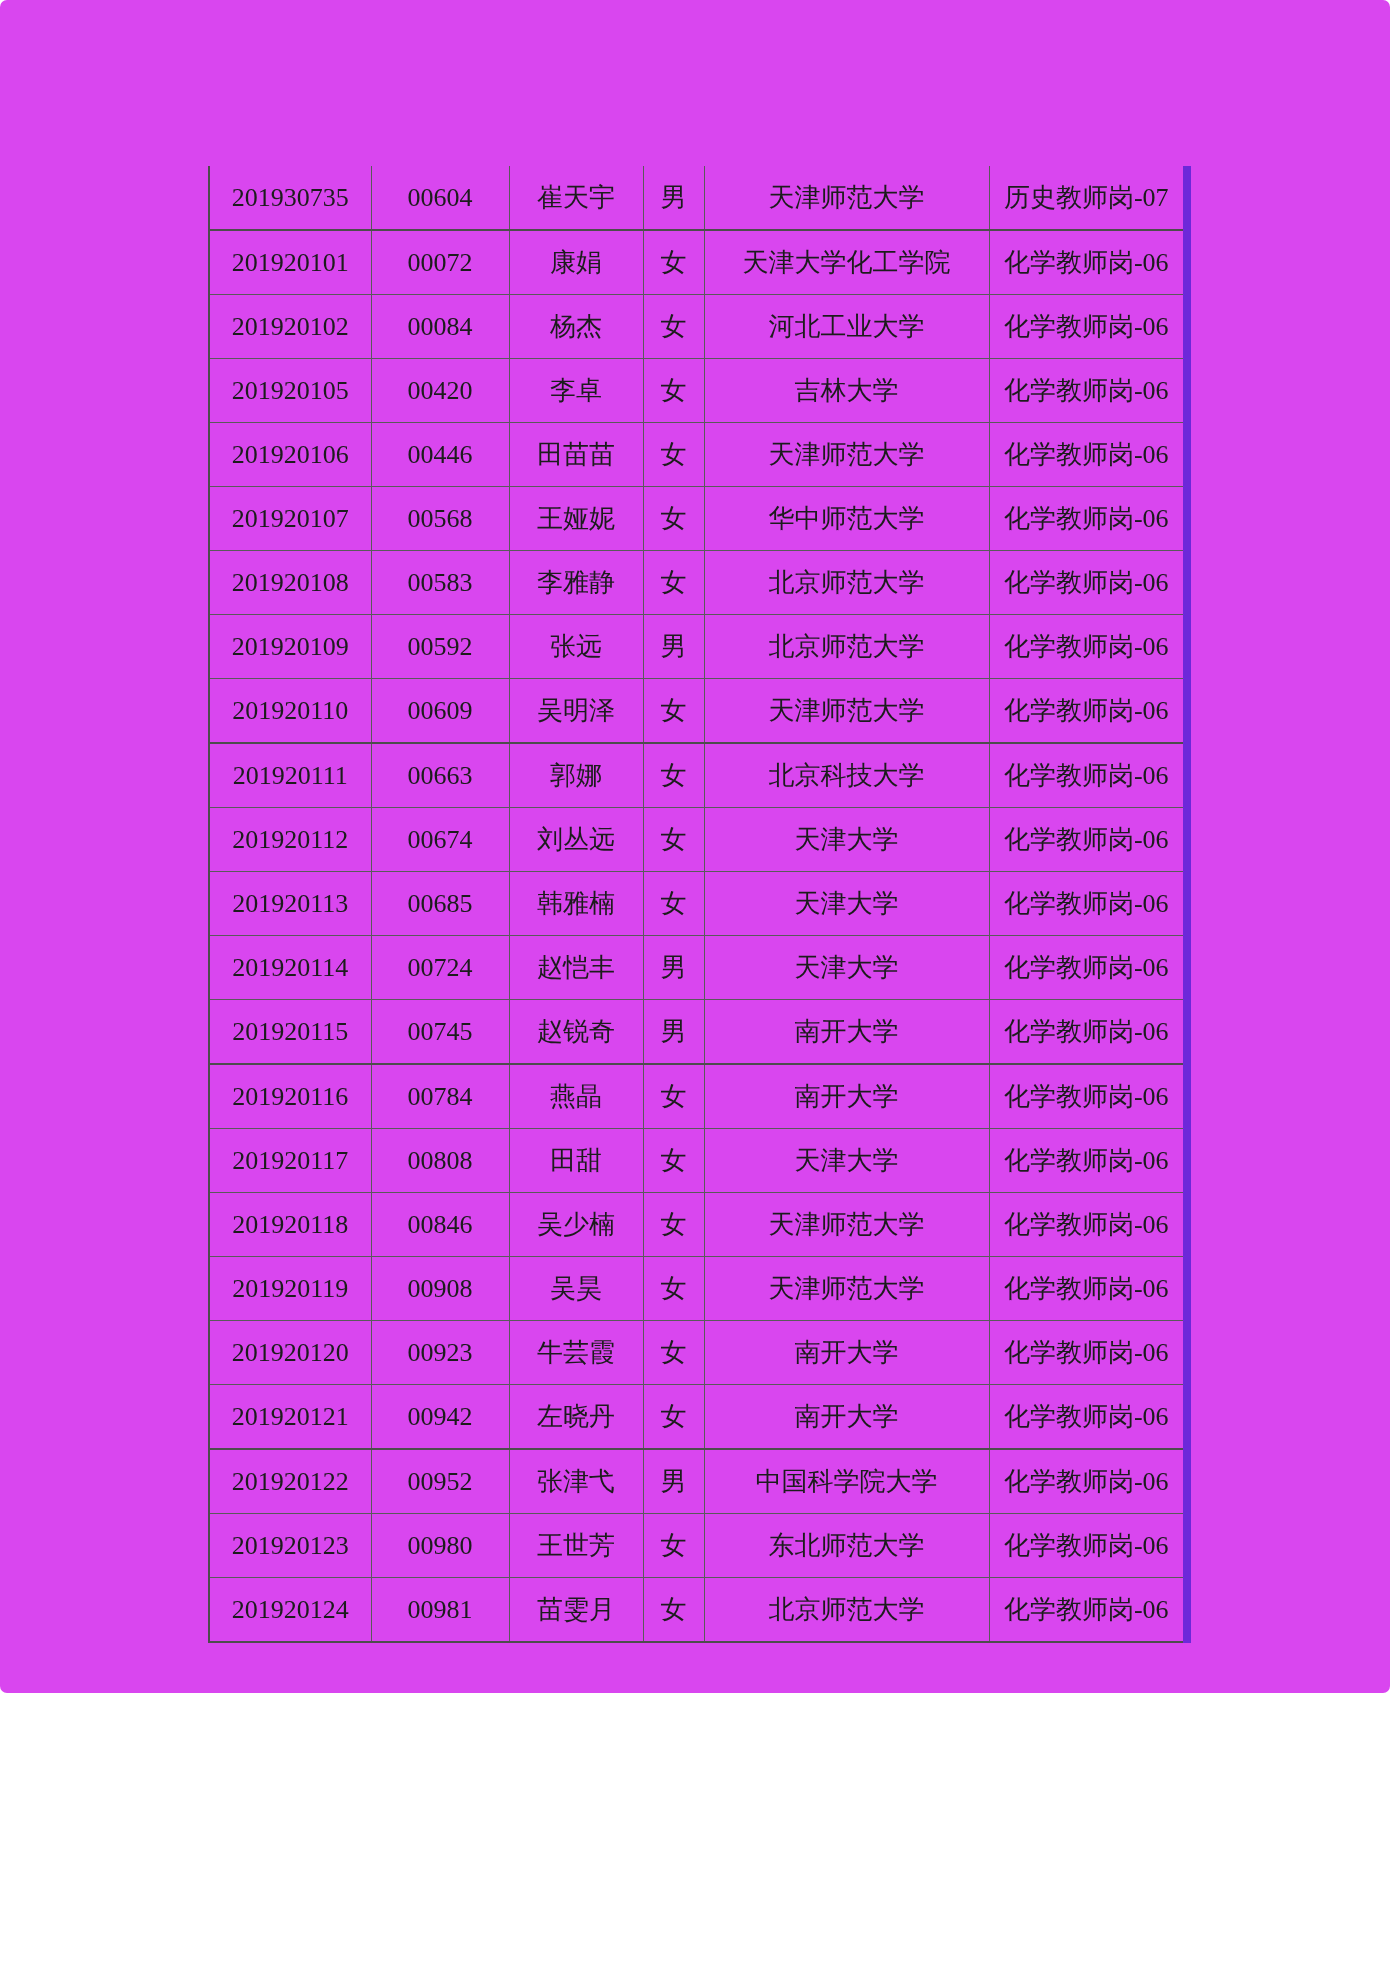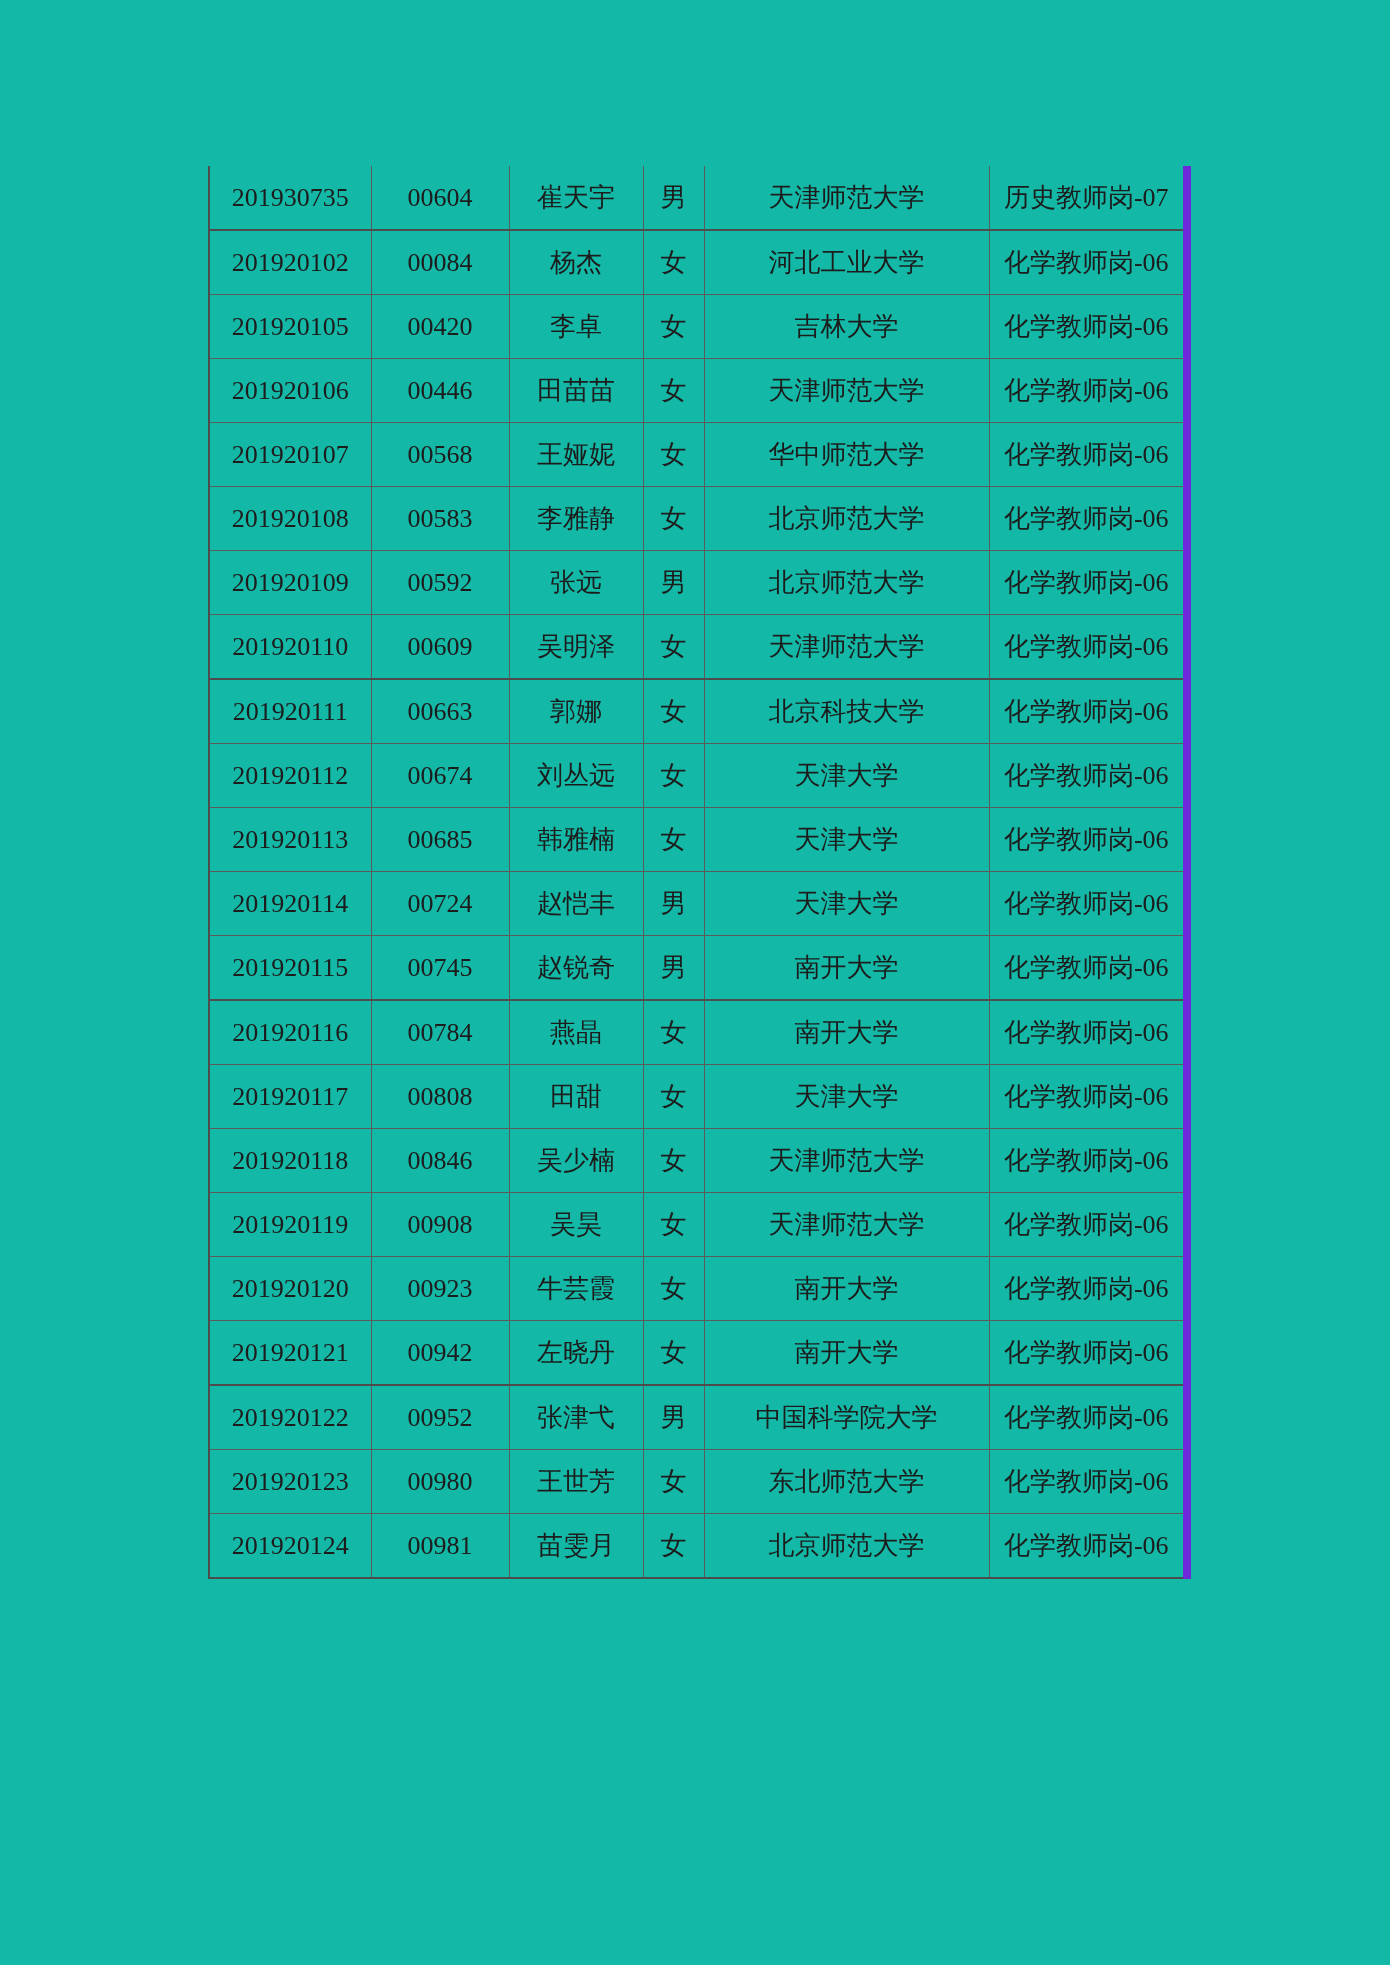--- a/index.html
+++ b/index.html
@@ -3,24 +3,25 @@
 <meta charset="utf-8">
 <style>
   html, body {
     margin: 0;
     padding: 0;
     background: #ffffff;
   }
   .page {
     position: relative;
     width: 1390px;
-    height: 1965px;
-    background: #14b8a6;
+    height: 1693px;
+    background: #d946ef;
     overflow: hidden;
     font-family: "Liberation Serif", "DejaVu Serif", serif;
+    border-radius: 7px;
   }
   table.roster {
     position: absolute;
     left: 208px;
     top: 166px;
     border-collapse: collapse;
     table-layout: fixed;
     border-left: 2px solid #4d4d4d;
     border-right: 2px solid #4d4d4d;
     border-bottom: 2px solid #4d4d4d;
@@ -61,20 +62,28 @@
     <tbody>
         <tr class="thick-sep">
           <td>201930735</td>
           <td>00604</td>
           <td>崔天宇</td>
           <td>男</td>
           <td>天津师范大学</td>
           <td>历史教师岗-07</td>
         </tr>
         <tr>
+          <td>201920101</td>
+          <td>00072</td>
+          <td>康娟</td>
+          <td>女</td>
+          <td>天津大学化工学院</td>
+          <td>化学教师岗-06</td>
+        </tr>
+        <tr>
           <td>201920102</td>
           <td>00084</td>
           <td>杨杰</td>
           <td>女</td>
           <td>河北工业大学</td>
           <td>化学教师岗-06</td>
         </tr>
         <tr>
           <td>201920105</td>
           <td>00420</td>

